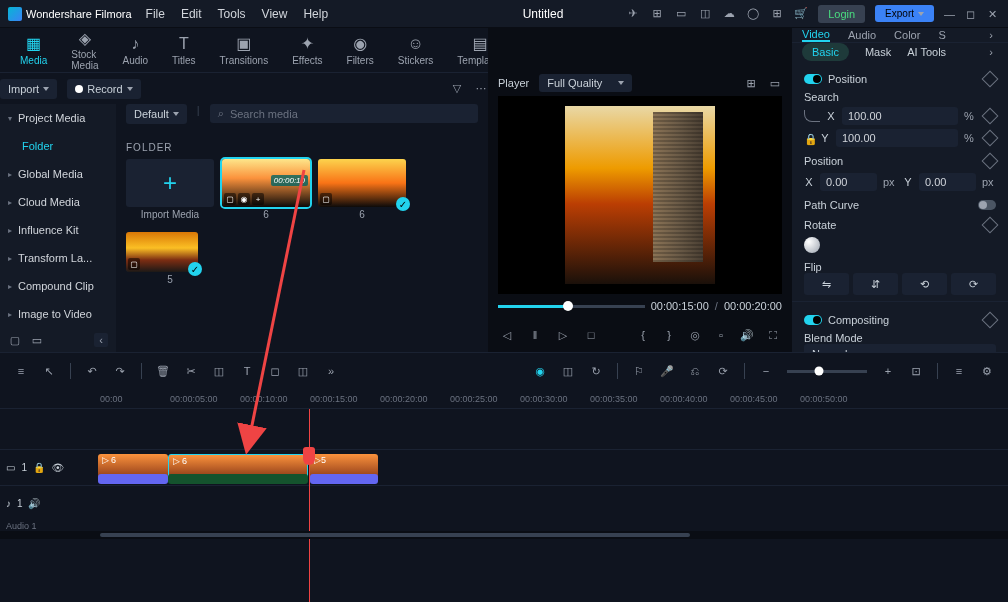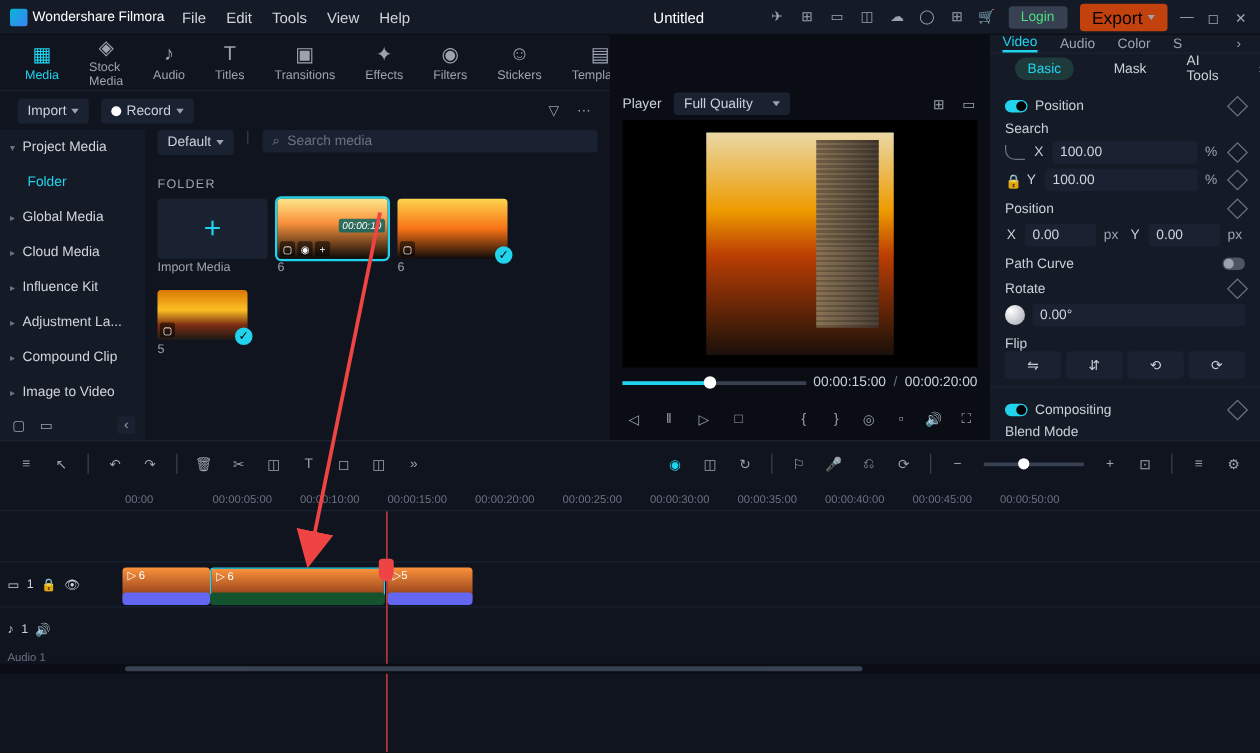--- a/index.html
+++ b/index.html
@@ -6,30 +6,30 @@
 body { background: #0d1117; color: #c9d1d9; font-size: 11px; width: 1008px; height: 602px; overflow: hidden; display: flex; flex-direction: column; }
 .titlebar { height: 28px; background: #141a26; display: flex; align-items: center; padding: 0 8px; gap: 14px; border-bottom: 1px solid #0a0d14; }
 .logo { display: flex; align-items: center; gap: 4px; color: #fff; font-weight: 500; }
 .logo-icon { width: 14px; height: 14px; background: linear-gradient(135deg,#06b6d4,#3b82f6); border-radius: 2px; }
 .menu { display: flex; gap: 16px; font-size: 12px; color: #d1d5db; }
 .menu span { cursor: pointer; }
 .title-center { position: absolute; left: 50%; transform: translateX(-50%); color: #ffffff; font-size: 12px; margin-left: 39px; }
 .right-icons { margin-left: auto; display: flex; align-items: center; gap: 10px; }
 .icon-s { width: 14px; height: 14px; display: flex; align-items: center; justify-content: center; color: #9ca3af; cursor: pointer; }
 .btn-login { background: #374151; color: #4ade80; padding: 3px 10px; border-radius: 3px; font-size: 11px; cursor: pointer; }
-.btn-export { background: #c2410c; color: #000; padding: 3px 10px; border-radius: 3px; font-size: 14px; display: flex; align-items: center; gap: 4px; cursor: pointer; }
+.btn-export { background: #3b82f6; color: #000; padding: 3px 10px; border-radius: 3px; font-size: 10px; display: flex; align-items: center; gap: 4px; cursor: pointer; }
 .window-ctrl { width: 12px; height: 12px; color: #9ca3af; cursor: pointer; }
 .top-tabs { height: 50px; background: #0f141f; display: flex; align-items: center; padding: 0 20px; gap: 24px; border-bottom: 1px solid #1a2232; }
 .tab { display: flex; flex-direction: column; align-items: center; gap: 2px; cursor: pointer; color: #9ca3af; }
 .tab.active { color: #22d3ee; }
 .tab .ti { width: 18px; height: 18px; display: flex; align-items: center; justify-content: center; font-size: 16px; }
 .tab .tl { font-size: 10px; }
 .main { flex: 1; display: flex; min-height: 0; }
 .left-col { width: 488px; background: #0f141f; display: flex; flex-direction: column; }
-.import-bar { height: 34px; display: flex; align-items: center; padding: 0 14px; gap: 10px; }
+.import-bar { height: 34px; display: flex; align-items: center; padding: 0 0; gap: 10px; }
 .dd { background: #1a2232; padding: 4px 8px; border-radius: 3px; display: flex; align-items: center; gap: 4px; cursor: pointer; }
 .chev { width: 0; height: 0; border-left: 3px solid transparent; border-right: 3px solid transparent; border-top: 4px solid #9ca3af; }
 .rec { display: flex; align-items: center; gap: 4px; }
 .rec-dot { width: 8px; height: 8px; background: #fff; border-radius: 50%; }
 .filter-ic { margin-left: auto; display: flex; gap: 10px; }
 .left-body { flex: 1; display: flex; }
 .sidebar { width: 116px; background: #141a26; display: flex; flex-direction: column; }
 .sb-item { height: 28px; display: flex; align-items: center; padding: 0 8px; gap: 6px; cursor: pointer; color: #d1d5db; font-size: 11px; }
 .sb-arrow { font-size: 8px; color: #6b7280; }
 .sb-sub { padding-left: 22px; color: #22d3ee; }
@@ -43,40 +43,40 @@
 .thumb { width: 88px; height: 48px; background: #1a2232; border-radius: 3px; display: flex; align-items: center; justify-content: center; position: relative; }
 .thumb.sel { outline: 2px solid #22d3ee; }
 .plus { font-size: 24px; color: #22d3ee; font-weight: 300; }
 .thumb-img { width: 100%; height: 100%; border-radius: 3px; background: linear-gradient(180deg,#d97706 0%,#fbbf24 40%,#7c2d12 70%,#1c1917 100%); position: relative; }
 .sky1 { background: linear-gradient(180deg,#fde68a 0%,#fb923c 40%,#0c0a09 100%); }
 .sky2 { background: linear-gradient(180deg,#fcd34d 0%,#f97316 50%,#0c0a09 100%); }
 .check { position: absolute; right: -4px; bottom: -4px; width: 14px; height: 14px; background: #22d3ee; border-radius: 50%; display:flex; align-items:center; justify-content:center; color:#000; font-size:10px; }
 .time-tag { position: absolute; top: 16px; right: 2px; background: rgba(0,100,100,.8); font-size: 8px; padding: 1px 3px; border-radius: 2px; color:#fff;font-style:italic; }
 .overlay-ic { position:absolute; bottom:2px; left:2px; display:flex; gap:2px; }
 .ov-i { width:12px; height:12px; background:rgba(0,0,0,.5); border-radius:2px; display:flex; align-items:center; justify-content:center; font-size:8px; color:#fff; }
-.thumb-lbl { font-size: 10px; color: #9ca3af; margin-top: 2px; }
+.thumb-lbl { font-size: 10px; color: #9ca3af; margin-top: 2px; text-align: center; }
 .player-col { flex: 1; background: #0a0d14; display: flex; flex-direction: column; padding: 6px 10px 0 10px; }
 .p-hdr { height: 26px; display: flex; align-items: center; gap: 10px; margin-top: 36px; }
 .quality { background: #1a2232; padding: 3px 8px; border-radius: 3px; display: flex; align-items: center; gap: 16px; }
 .p-hdr-r { margin-left: auto; display: flex; gap: 10px; color: #6b7280; }
 .viewer { flex: 1; background: #000; display: flex; align-items: center; justify-content: center; }
 .viewer-img { width: 150px; height: 178px; background: linear-gradient(180deg,#e9d8a6 0%,#ee9b00 35%,#bb3e03 55%,#1a100a 100%); position: relative; }
 .bldg { position:absolute; right:12px; top:6px; width:50px; height:150px; background: linear-gradient(90deg,#8b7355 0%,#6b5b47 50%,#4a3f33 100%); }
 .bldg::after { content:''; position:absolute; inset:0; background: repeating-linear-gradient(0deg,rgba(0,0,0,.2) 0 2px,transparent 2px 4px); }
 .p-time { height: 24px; display: flex; align-items: center; gap: 6px; }
 .progress { flex: 1; height: 3px; background: #374151; position: relative; }
 .progress-fill { width: 48%; height: 100%; background: #22d3ee; }
 .progress-dot { position: absolute; left: 48%; top: 50%; transform: translate(-50%,-50%); width: 10px; height: 10px; background: #fff; border-radius: 50%; }
 .p-ctrl { height: 34px; display: flex; align-items: center; gap: 14px; padding: 0 2px; }
 .p-ctrl-r { margin-left: auto; display: flex; gap: 12px; }
 .right-col { width: 216px; background: #141a26; display: flex; flex-direction: column; overflow: hidden; }
 .r-tabs { height: 30px; display: flex; align-items: center; padding: 0 10px; gap: 18px; border-bottom: 1px solid #1a2232; }
 .r-tab { cursor: pointer; color: #9ca3af; height: 100%; display: flex; align-items: center; }
 .r-tab.active { color: #22d3ee; border-bottom: 2px solid #22d3ee; }
-.r-subtabs { height: 30px; display: flex; align-items: center; padding: 0 20px; gap: 32px; justify-content: space-between; }
+.r-subtabs { height: 30px; display: flex; align-items: center; padding: 0 10px; gap: 16px; justify-content: space-between; }
 .pill { background: #1e3a3a; color: #22d3ee; padding: 3px 10px; border-radius: 10px; }
 .r-sec { padding: 6px 12px; }
 .r-row { display: flex; align-items: center; gap: 6px; margin: 6px 0; }
 .toggle { width: 18px; height: 10px; background: #22d3ee; border-radius: 5px; position: relative; }
 .toggle::after { content:''; position:absolute; right:1px; top:1px; width:8px; height:8px; background:#000; border-radius:50%; }
 .toggle.off { background:#4b5563; }
 .toggle.off::after { left:1px; right:auto; background:#9ca3af; }
 .reset-ic { margin-left: auto; width: 12px; height: 12px; border: 1px solid #6b7280; transform: rotate(45deg); }
 .field-row { display: flex; align-items: center; gap: 6px; margin: 4px 0; }
 .curve { width: 16px; height: 12px; border: 1px solid #6b7280; border-top: none; border-right: none; border-radius: 0 0 0 8px; }
@@ -219,21 +219,21 @@
         <div class="sb-item">
             <span class="sb-arrow">▸</span>
             <span>Cloud Media</span>
           </div>
         <div class="sb-item">
             <span class="sb-arrow">▸</span>
             <span>Influence Kit</span>
           </div>
         <div class="sb-item">
             <span class="sb-arrow">▸</span>
-            <span>Adjustment La...</span>
+            <span>Transform La...</span>
           </div>
         <div class="sb-item">
             <span class="sb-arrow">▸</span>
             <span>Compound Clip</span>
           </div>
         <div class="sb-item">
             <span class="sb-arrow">▸</span>
             <span>Image to Video</span>
           </div>
         <div class="sb-foot">
@@ -391,21 +391,20 @@
       <div class="r-row" style="margin-top:8px">
           <span>Path Curve</span>
           <div class="toggle off" style="margin-left:auto"></div>
         </div>
       <div class="r-row" style="margin-top:8px">
           <span>Rotate</span>
           <div class="reset-ic"></div>
         </div>
       <div class="field-row">
           <div class="dial"></div>
-          <div class="num-in">0.00°</div>
         </div>
       <div style="margin-top:8px">Flip</div>
       <div class="flip-btns">
         <div class="fb">⇋</div>
         <div class="fb">⇵</div>
         <div class="fb" 2data-interactable="true">⟲</div>
         <div class="fb">⟳</div>
       </div>
     </div>
     <div class="r-sec" style="border-top:1px solid #1a2232">

